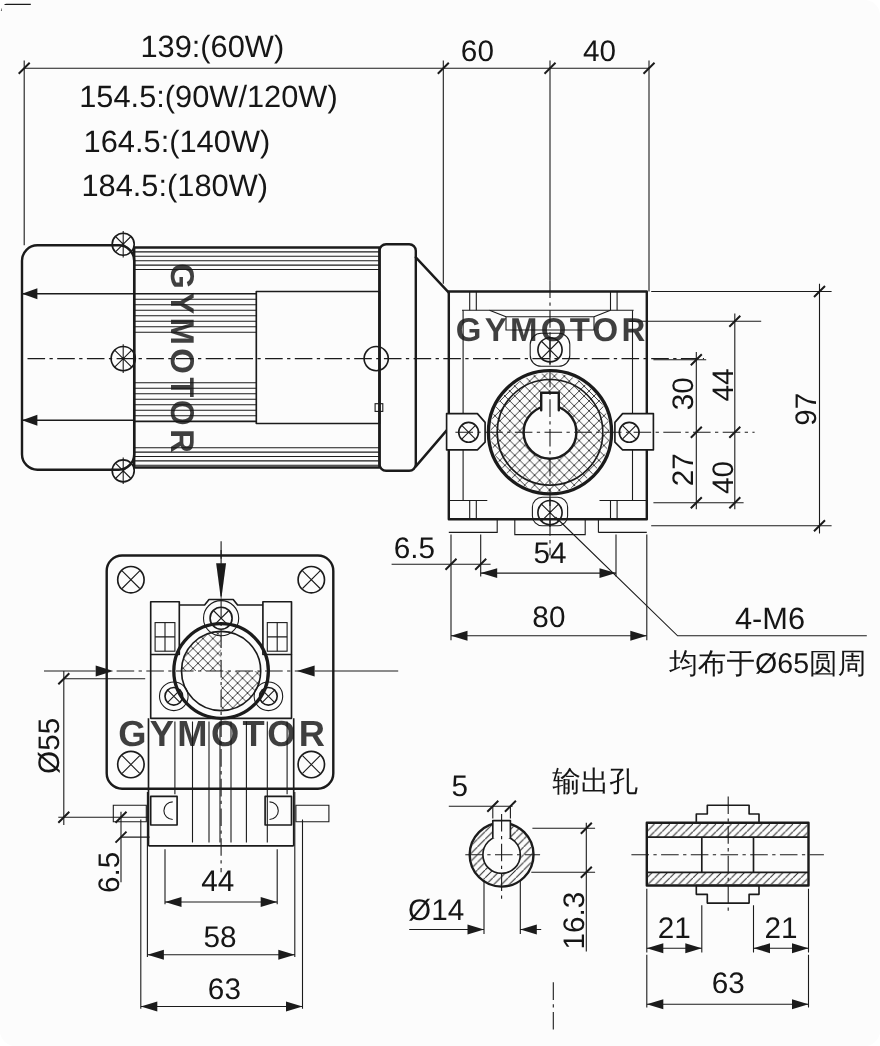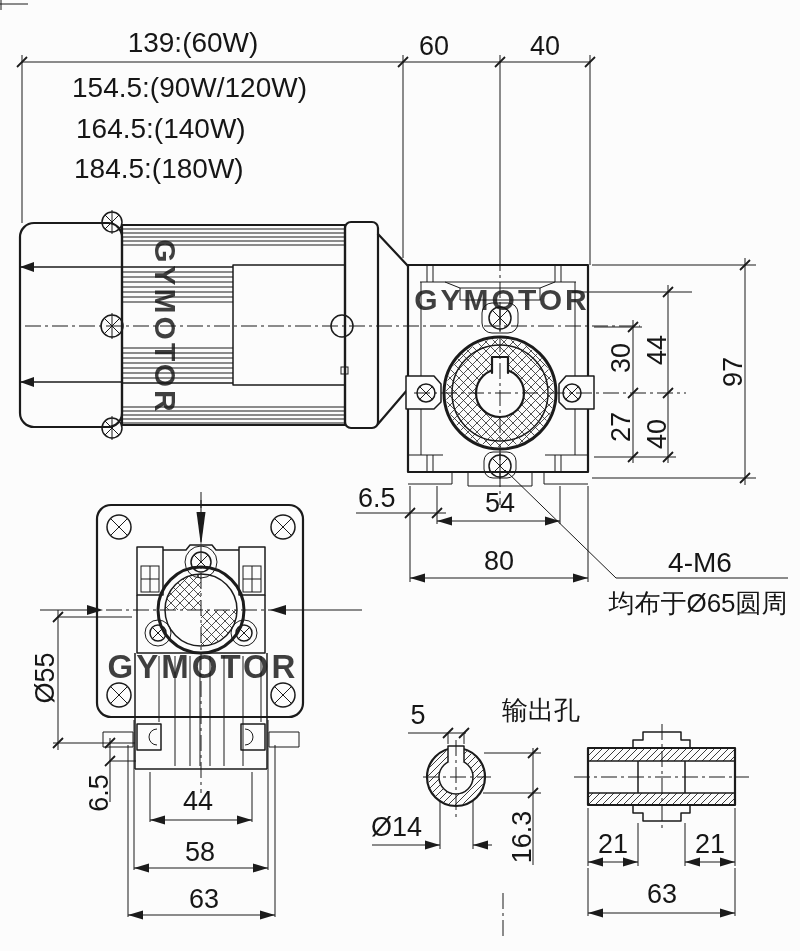--- a/index.html
+++ b/index.html
@@ -1,16 +1,16 @@
 <!DOCTYPE html>
 <html><head>
 <meta charset="utf-8">
 <style>
   html,body{margin:0;padding:0;background:#ffffff;}
-  #stage{width:800px;height:951px;position:relative;background:#fcfcfc;overflow:hidden;}
+  #stage{width:800px;height:951px;position:relative;background:#fcfcfc;overflow:hidden;border-radius:14px;}
   svg{display:block;}
   .o3{stroke:#1b1b1b;stroke-width:3;fill:none;stroke-linecap:round;}
   .o2{stroke:#1b1b1b;stroke-width:2.2;fill:none;stroke-linejoin:round;stroke-linecap:round;}
   .o1{stroke:#1b1b1b;stroke-width:1.5;fill:none;stroke-linejoin:round;}
   .th{stroke:#1b1b1b;stroke-width:1;fill:none;}
   .tk{stroke:#1b1b1b;stroke-width:1.8;fill:none;}
   .cl{stroke:#1b1b1b;stroke-width:1;fill:none;stroke-dasharray:16 4 3 4;}
   .ar{fill:#1b1b1b;stroke:none;}
   .fw{fill:#fcfcfc;}
   text{fill:#161616;font-family:"Liberation Sans",sans-serif;}

